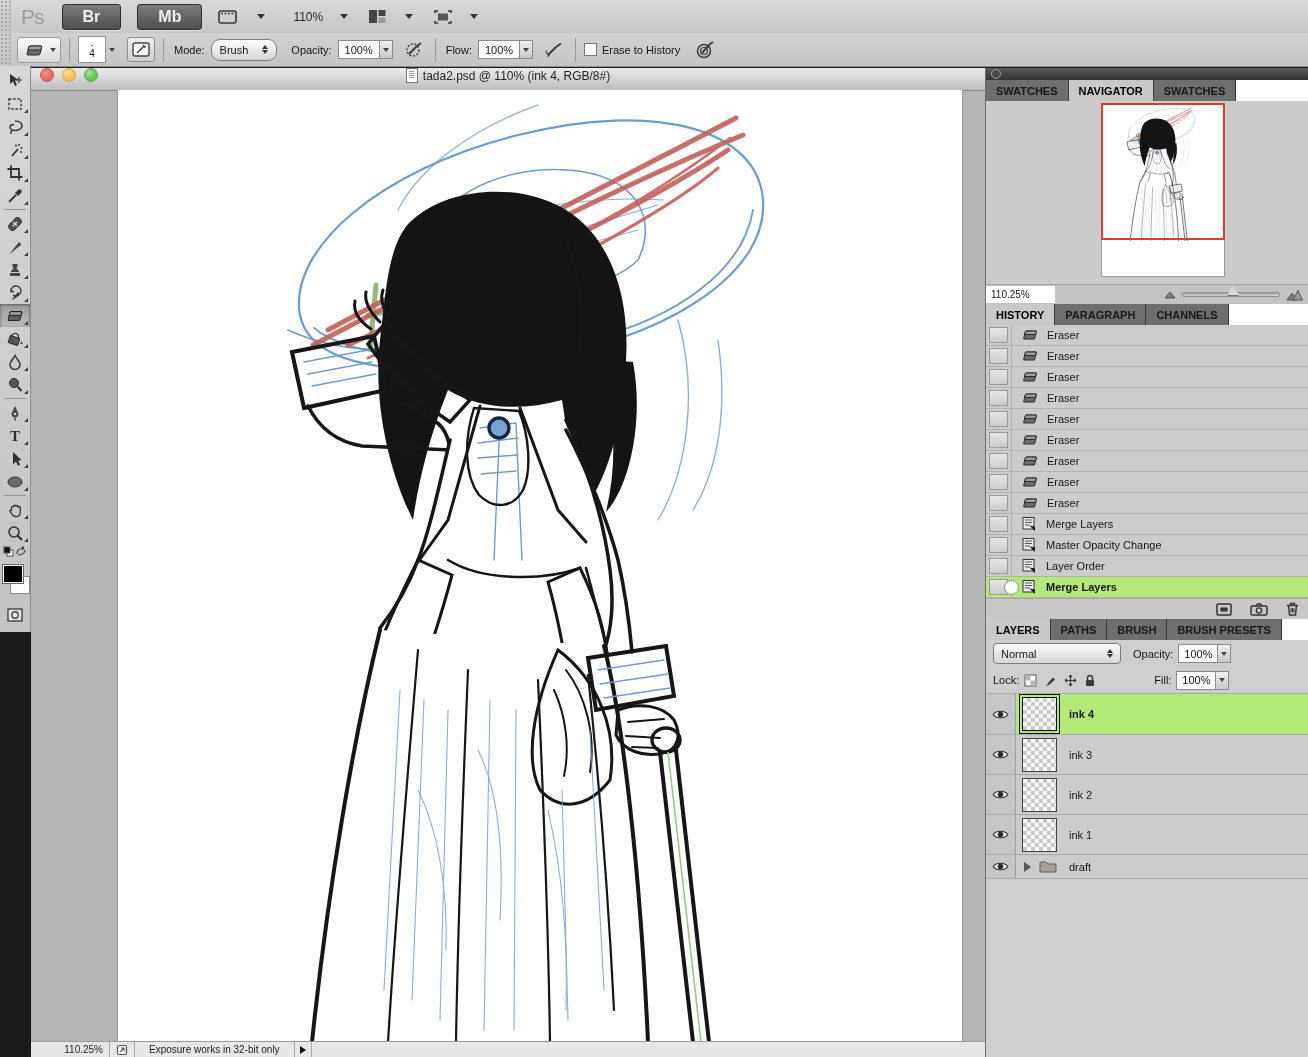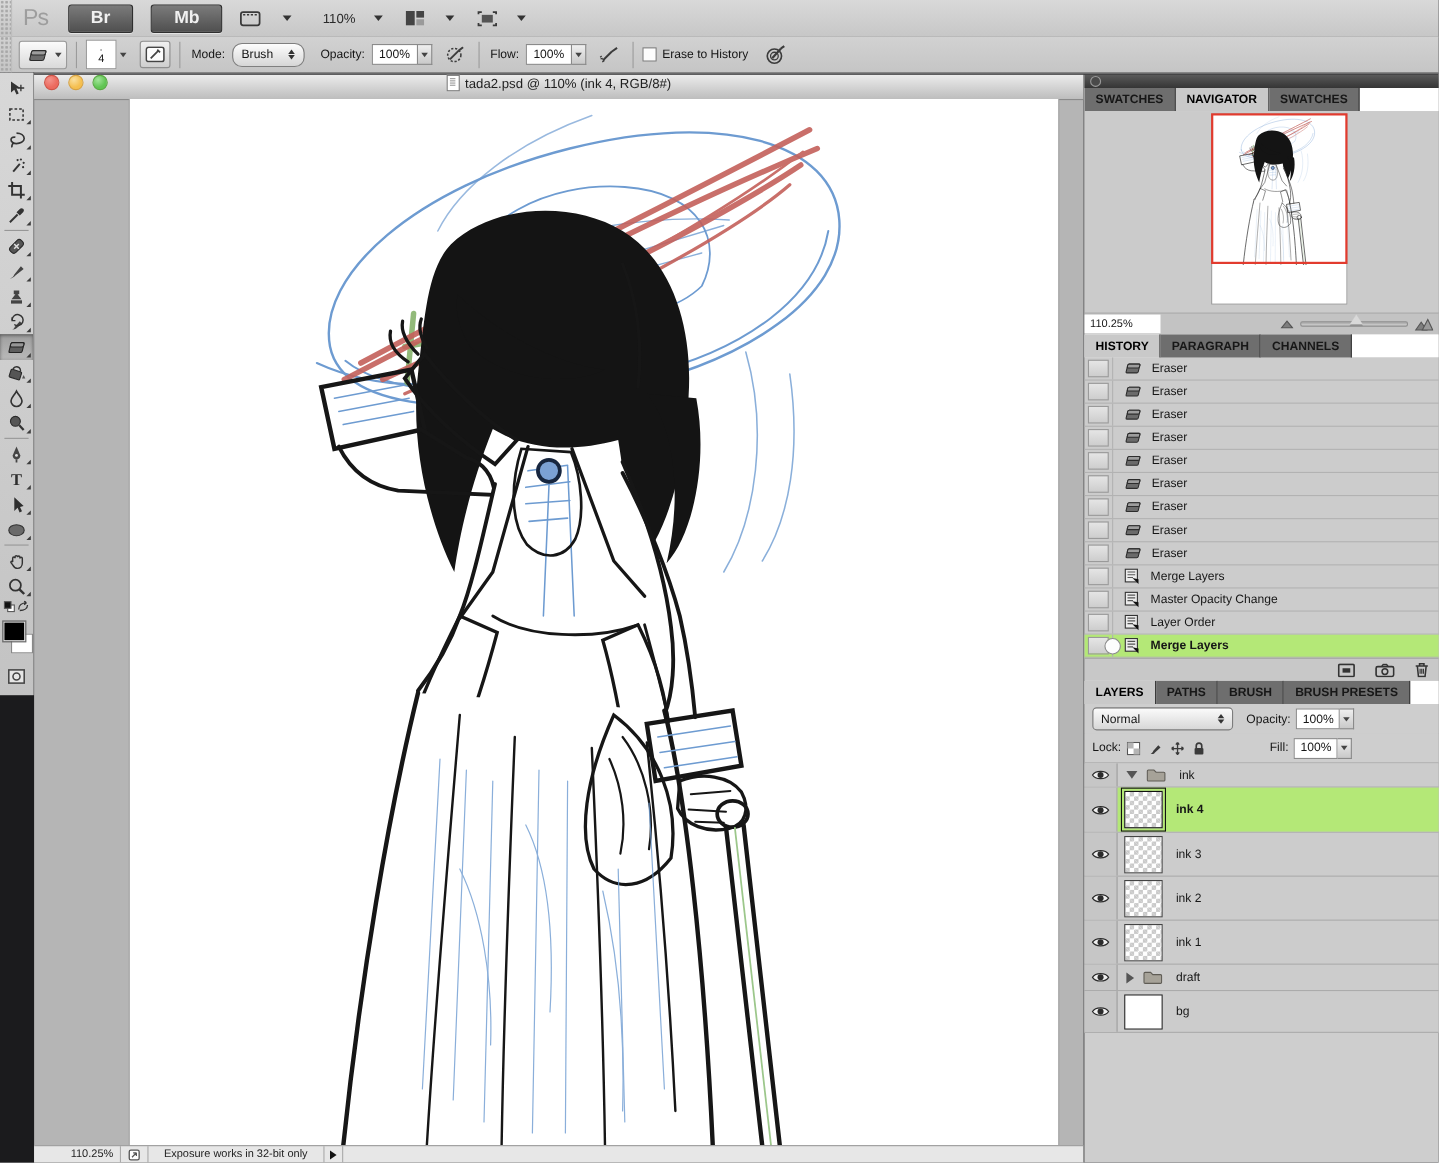--- a/index.html
+++ b/index.html
@@ -814,37 +814,20 @@
       </span>
       <label style="margin-left:58px;margin-right:5px;">Fill:</label>
       <span style="display:flex;">
         <span class="numfield" style="min-width:34px;">100%</span>
         <span class="dropbtn">
             <span class="mini-caret"></span>
           </span>
       </span>
     </div>
     <div class="llist">
-      <div class="lrow" style="height:21px;">
-        <span class="leye">
-            <svg width="17" height="11" viewBox="0 0 18 12">
-              <path d="M1 6 C4 1.2 14 1.2 17 6 C14 10.8 4 10.8 1 6 Z" fill="#efefef" stroke="#2b2b2b" stroke-width="1.2"></path>
-              <circle cx="9" cy="6" r="3" fill="#2b2b2b"></circle>
-            </svg>
-          </span>
-        <div class="lcontent">
-          <span class="gtri down"></span>
-          <span class="gfold">
-              <svg width="18" height="13" viewBox="0 0 18 13">
-                <path d="M1 3 a1 1 0 0 1 1 -1 h5 l2 2 h7 a1 1 0 0 1 1 1 v6 a1 1 0 0 1 -1 1 H2 a1 1 0 0 1 -1 -1 Z" fill="#a6a298" stroke="#5f5c55"></path>
-              </svg>
-            </span>
-          <span class="lname">ink</span>
-        </div>
-      </div>
       <div class="lrow" style="height:40px;">
         <span class="leye">
             <svg width="17" height="11" viewBox="0 0 18 12">
               <path d="M1 6 C4 1.2 14 1.2 17 6 C14 10.8 4 10.8 1 6 Z" fill="#efefef" stroke="#2b2b2b" stroke-width="1.2"></path>
               <circle cx="9" cy="6" r="3" fill="#2b2b2b"></circle>
             </svg>
           </span>
         <div class="lcontent sel">
           <span class="lthumb checker selthumb"></span>
           <span class="lname">ink 4</span>
@@ -896,28 +879,16 @@
         <div class="lcontent">
           <span class="gtri right"></span>
           <span class="gfold">
               <svg width="18" height="13" viewBox="0 0 18 13">
                 <path d="M1 3 a1 1 0 0 1 1 -1 h5 l2 2 h7 a1 1 0 0 1 1 1 v6 a1 1 0 0 1 -1 1 H2 a1 1 0 0 1 -1 -1 Z" fill="#a6a298" stroke="#5f5c55"></path>
               </svg>
             </span>
           <span class="lname">draft</span>
         </div>
       </div>
-      <div class="lrow" style="height:37px;">
-        <span class="leye">
-            <svg width="17" height="11" viewBox="0 0 18 12">
-              <path d="M1 6 C4 1.2 14 1.2 17 6 C14 10.8 4 10.8 1 6 Z" fill="#efefef" stroke="#2b2b2b" stroke-width="1.2"></path>
-              <circle cx="9" cy="6" r="3" fill="#2b2b2b"></circle>
-            </svg>
-          </span>
-        <div class="lcontent">
-          <span class="lthumb white" style="height:30px;"></span>
-          <span class="lname">bg</span>
-        </div>
-      </div>
     </div>
   </div>
 
 </div>
 
 </body></html>

